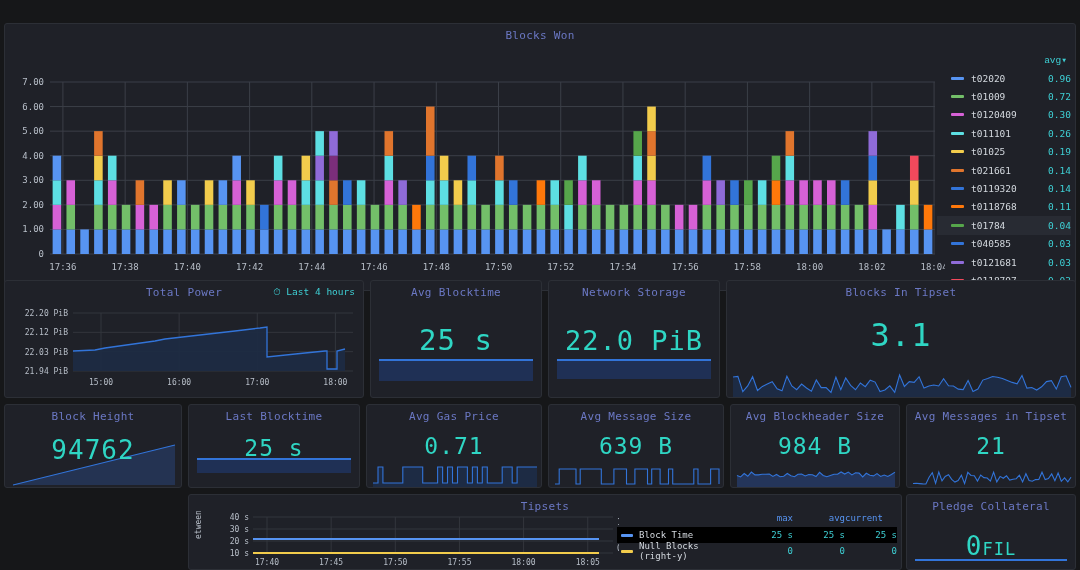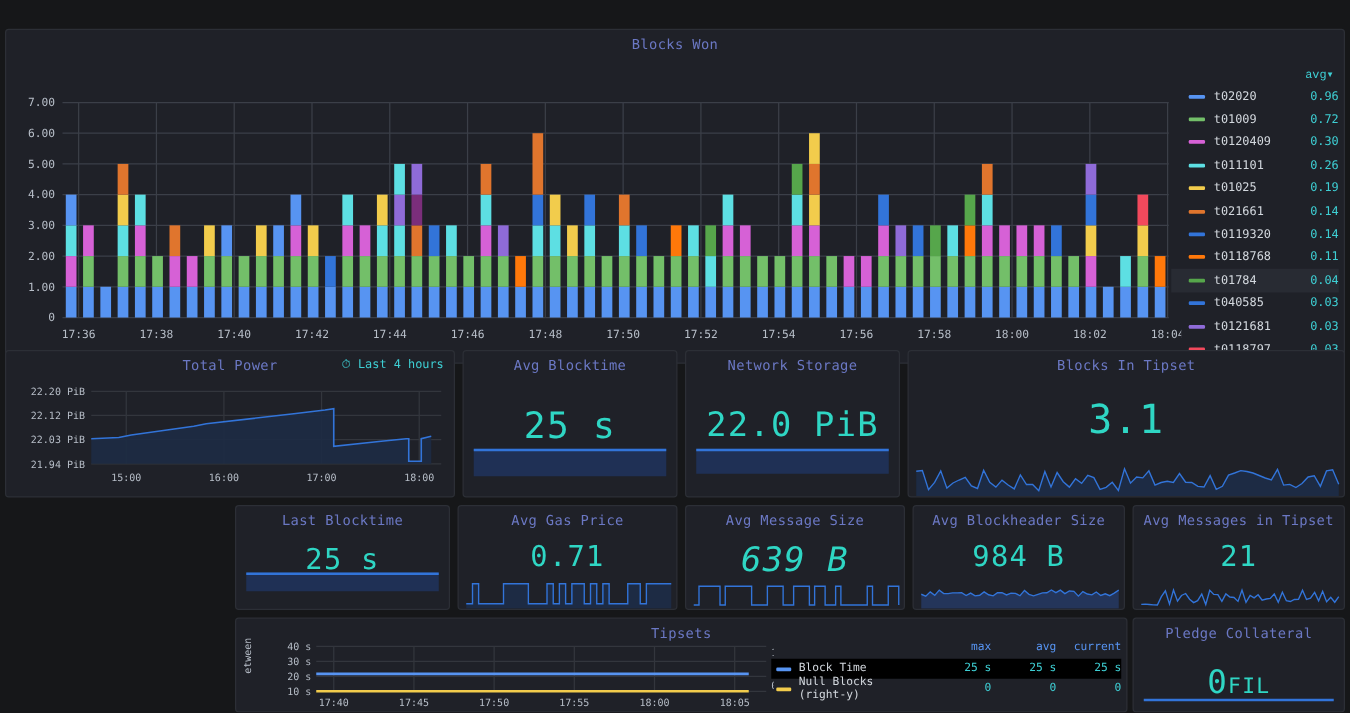--- a/index.html
+++ b/index.html
@@ -432,41 +432,49 @@
     <div class="ptitle">Blocks In Tipset</div>
     <div class="bigval" style="font-size:32px; margin-top:20px;">3.1</div>
     <div id="bit-spark" style="position:absolute;left:0;bottom:0;">
         <svg width="350" height="30">
           <polygon points="6.0,10.0 10.9,9.4 15.8,24.7 20.7,18.9 25.6,9.7 30.5,23.5 35.4,19.4 40.3,17.0 45.2,14.8 50.1,21.8 55.0,23.8 59.9,9.2 64.8,18.9 69.7,22.7 74.6,17.1 79.5,21.0 84.4,24.1 89.3,13.0 94.2,20.6 99.1,20.6 104.0,25.5 108.9,10.2 113.8,22.6 118.7,11.0 123.6,18.4 128.5,22.7 133.4,16.0 138.3,19.7 143.2,13.2 148.1,15.1 153.0,24.5 157.9,22.9 162.8,18.8 167.7,25.3 172.6,8.0 177.4,19.5 182.3,14.6 187.2,15.3 192.1,9.7 197.0,21.1 201.9,19.0 206.8,18.0 211.7,19.0 216.6,11.8 221.5,18.8 226.4,19.0 231.3,22.1 236.2,22.6 241.1,13.5 246.0,24.5 250.9,22.0 255.8,13.1 260.7,11.4 265.6,9.5 270.5,10.2 275.4,11.4 280.3,13.4 285.2,15.4 290.1,16.9 295.0,8.5 299.9,21.1 304.8,20.5 309.7,23.0 314.6,19.8 319.5,14.6 324.4,13.6 329.3,22.1 334.2,9.7 339.1,8.8 344.0,20.4 344,30 6,30" fill="#1d2b44"></polygon>
           <polyline points="6.0,10.0 10.9,9.4 15.8,24.7 20.7,18.9 25.6,9.7 30.5,23.5 35.4,19.4 40.3,17.0 45.2,14.8 50.1,21.8 55.0,23.8 59.9,9.2 64.8,18.9 69.7,22.7 74.6,17.1 79.5,21.0 84.4,24.1 89.3,13.0 94.2,20.6 99.1,20.6 104.0,25.5 108.9,10.2 113.8,22.6 118.7,11.0 123.6,18.4 128.5,22.7 133.4,16.0 138.3,19.7 143.2,13.2 148.1,15.1 153.0,24.5 157.9,22.9 162.8,18.8 167.7,25.3 172.6,8.0 177.4,19.5 182.3,14.6 187.2,15.3 192.1,9.7 197.0,21.1 201.9,19.0 206.8,18.0 211.7,19.0 216.6,11.8 221.5,18.8 226.4,19.0 231.3,22.1 236.2,22.6 241.1,13.5 246.0,24.5 250.9,22.0 255.8,13.1 260.7,11.4 265.6,9.5 270.5,10.2 275.4,11.4 280.3,13.4 285.2,15.4 290.1,16.9 295.0,8.5 299.9,21.1 304.8,20.5 309.7,23.0 314.6,19.8 319.5,14.6 324.4,13.6 329.3,22.1 334.2,9.7 339.1,8.8 344.0,20.4" fill="none" stroke="#3274d9" stroke-width="1.1"></polyline>
         </svg>
       </div>
   </div>
 
+  <div class="panel" style="left:4px; top:404px; width:178px; height:84px;">
+    <div class="ptitle">Block Height</div>
+    <div class="bigval" style="font-size:26px; margin-top:14px; position:relative; z-index:2;">94762</div>
+    <svg width="178" height="50" style="position:absolute;left:0;bottom:0;">
+      <polygon points="8,48 170,8 170,48" fill="#243352"></polygon>
+      <polyline points="8,48 170,8" fill="none" stroke="#3274d9" stroke-width="1.2"></polyline>
+    </svg>
+  </div>
 
   <div class="panel" style="left:188px; top:404px; width:172px; height:84px;">
     <div class="ptitle">Last Blocktime</div>
     <div class="bigval" style="font-size:23px; margin-top:14px;">25 s</div>
     <div class="spark" style="height:15px; margin:0 8px 7px 8px; background:#1f3055; border-top:2px solid #3274d9; left:0; right:0; bottom:7px; width:auto;"></div>
   </div>
 
   <div class="panel" style="left:366px; top:404px; width:176px; height:84px;">
     <div class="ptitle">Avg Gas Price</div>
     <div class="bigval" style="font-size:23px; margin-top:12px; position:relative; z-index:2;">0.71</div>
     <div id="gas-spark" style="position:absolute;left:0;bottom:0;">
         <svg width="176" height="26">
           <polygon points="6.0,22.0 11.0,22.0 11.0,6.0 15.9,6.0 15.9,22.0 20.9,22.0 20.9,22.0 25.9,22.0 25.9,22.0 30.8,22.0 30.8,22.0 35.8,22.0 35.8,6.0 40.8,6.0 40.8,6.0 45.8,6.0 45.8,6.0 50.7,6.0 50.7,6.0 55.7,6.0 55.7,22.0 60.7,22.0 60.7,22.0 65.6,22.0 65.6,22.0 70.6,22.0 70.6,6.0 75.6,6.0 75.6,22.0 80.5,22.0 80.5,6.0 85.5,6.0 85.5,22.0 90.5,22.0 90.5,6.0 95.5,6.0 95.5,6.0 100.4,6.0 100.4,22.0 105.4,22.0 105.4,6.0 110.4,6.0 110.4,22.0 115.3,22.0 115.3,6.0 120.3,6.0 120.3,22.0 125.3,22.0 125.3,22.0 130.2,22.0 130.2,22.0 135.2,22.0 135.2,6.0 140.2,6.0 140.2,6.0 145.2,6.0 145.2,22.0 150.1,22.0 150.1,6.0 155.1,6.0 155.1,6.0 160.1,6.0 160.1,6.0 165.0,6.0 165.0,6.0 170.0,6.0 170.0,6.0 170,26 6,26" fill="#1d2b44"></polygon>
           <polyline points="6.0,22.0 11.0,22.0 11.0,6.0 15.9,6.0 15.9,22.0 20.9,22.0 20.9,22.0 25.9,22.0 25.9,22.0 30.8,22.0 30.8,22.0 35.8,22.0 35.8,6.0 40.8,6.0 40.8,6.0 45.8,6.0 45.8,6.0 50.7,6.0 50.7,6.0 55.7,6.0 55.7,22.0 60.7,22.0 60.7,22.0 65.6,22.0 65.6,22.0 70.6,22.0 70.6,6.0 75.6,6.0 75.6,22.0 80.5,22.0 80.5,6.0 85.5,6.0 85.5,22.0 90.5,22.0 90.5,6.0 95.5,6.0 95.5,6.0 100.4,6.0 100.4,22.0 105.4,22.0 105.4,6.0 110.4,6.0 110.4,22.0 115.3,22.0 115.3,6.0 120.3,6.0 120.3,22.0 125.3,22.0 125.3,22.0 130.2,22.0 130.2,22.0 135.2,22.0 135.2,6.0 140.2,6.0 140.2,6.0 145.2,6.0 145.2,22.0 150.1,22.0 150.1,6.0 155.1,6.0 155.1,6.0 160.1,6.0 160.1,6.0 165.0,6.0 165.0,6.0 170.0,6.0 170.0,6.0" fill="none" stroke="#3274d9" stroke-width="1.1"></polyline>
         </svg>
       </div>
   </div>
 
   <div class="panel" style="left:548px; top:404px; width:176px; height:84px;">
     <div class="ptitle">Avg Message Size</div>
-    <div class="bigval" style="font-size:27px; margin-top:12px; position:relative; z-index:2;font-style:italic;">639 B</div>
+    <div class="bigval" style="font-size:23px; margin-top:12px; position:relative; z-index:2;">639 B</div>
     <div id="msg-spark" style="position:absolute;left:0;bottom:0;">
         <svg width="176" height="26">
           <polyline points="6.0,23.0 10.2,23.0 10.2,8.0 14.4,8.0 14.4,8.0 18.6,8.0 18.6,8.0 22.8,8.0 22.8,8.0 27.0,8.0 27.0,23.0 31.2,23.0 31.2,8.0 35.4,8.0 35.4,8.0 39.6,8.0 39.6,8.0 43.8,8.0 43.8,8.0 48.1,8.0 48.1,8.0 52.3,8.0 52.3,23.0 56.5,23.0 56.5,23.0 60.7,23.0 60.7,23.0 64.9,23.0 64.9,8.0 69.1,8.0 69.1,8.0 73.3,8.0 73.3,8.0 77.5,8.0 77.5,23.0 81.7,23.0 81.7,23.0 85.9,23.0 85.9,8.0 90.1,8.0 90.1,8.0 94.3,8.0 94.3,8.0 98.5,8.0 98.5,23.0 102.7,23.0 102.7,8.0 106.9,8.0 106.9,8.0 111.1,8.0 111.1,23.0 115.3,23.0 115.3,23.0 119.5,23.0 119.5,8.0 123.7,8.0 123.7,23.0 127.9,23.0 127.9,23.0 132.2,23.0 132.2,23.0 136.4,23.0 136.4,23.0 140.6,23.0 140.6,23.0 144.8,23.0 144.8,8.0 149.0,8.0 149.0,23.0 153.2,23.0 153.2,23.0 157.4,23.0 157.4,23.0 161.6,23.0 161.6,8.0 165.8,8.0 165.8,8.0 170.0,8.0 170.0,23.0" fill="none" stroke="#3274d9" stroke-width="1.1"></polyline>
         </svg>
       </div>
   </div>
 
   <div class="panel" style="left:730px; top:404px; width:170px; height:84px;">
     <div class="ptitle">Avg Blockheader Size</div>
     <div class="bigval" style="font-size:23px; margin-top:12px; position:relative; z-index:2;">984 B</div>
@@ -517,21 +525,21 @@
           <line x1="64" y1="44" x2="410" y2="44" stroke="#f2cc4c" stroke-width="2"></line>
           <text x="-30" y="12" transform="rotate(-90)" class="axis-lbl-sm">etween tip</text>
           <text x="428" y="16" class="axis-lbl-sm">1</text>
           <text x="428" y="42" class="axis-lbl-sm">0</text>
         </svg>
       </div>
     <div id="ts-legend" style="position:absolute; left:428px; top:18px; width:280px; font-size:9px;">
         <div style="display: flex; color: rgb(87, 148, 242); justify-content: flex-end; padding-bottom: 4px;">
           <span style="width: 52px; text-align: right;">max</span>
           <span style="width: 52px; text-align: right;">avg</span>
-          <span style="width: 52px; text-align: right;">current</span>
+          <span style="width: 52px; text-align: left;">current</span>
         </div>
         <div style="display: flex; align-items: center; height: 16px; background: #000000;">
           <span style="width: 12px; height: 3px; background: rgb(87, 148, 242); margin: 0px 6px 0px 4px; border-radius: 1px;"></span>
           <span style="flex: 1 1 0%; color: rgb(211, 216, 222);">Block Time</span>
           <span style="width: 52px; text-align: right; color: rgb(62, 207, 212);">25 s</span>
           <span style="width: 52px; text-align: right; color: rgb(62, 207, 212);">25 s</span>
           <span style="width: 52px; text-align: right; color: rgb(62, 207, 212);">25 s</span>
         </div>
         <div style="display: flex; align-items: center; height: 16px;">
           <span style="width: 12px; height: 3px; background: rgb(242, 204, 76); margin: 0px 6px 0px 4px; border-radius: 1px;"></span>

